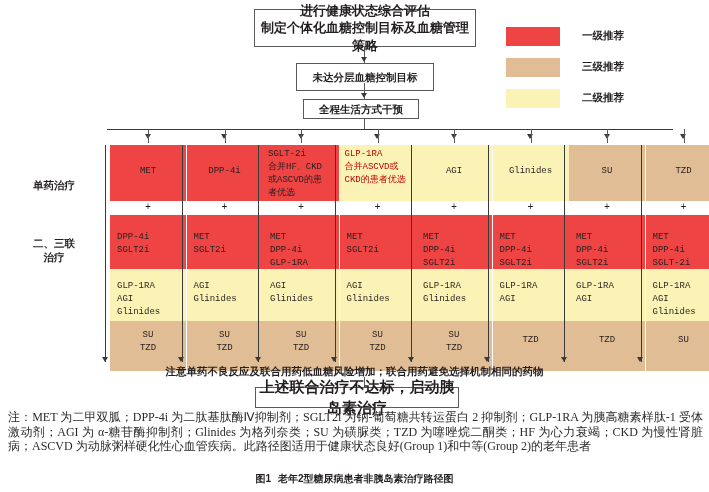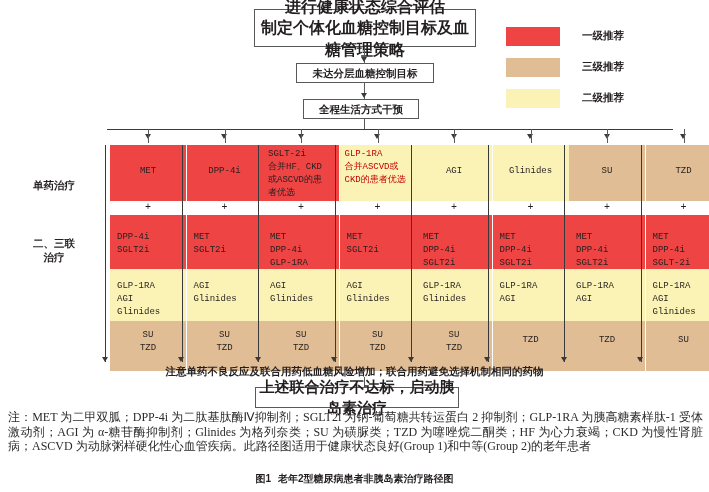--- a/index.html
+++ b/index.html
@@ -21,22 +21,22 @@
     background:#ffffff;
     text-align:center;
     font-weight:bold;
     font-family:"Liberation Sans", sans-serif;
     line-height:1.35;
     display:flex;
     flex-direction:column;
     align-items:center;
     justify-content:center;
   }
-  #box-assess{left:254px;top:9px;width:222px;height:38px;font-size:16px;}
-  #box-unmet{left:296px;top:63px;width:138px;height:20px;font-size:10.5px;}
+  #box-assess{left:254px;top:9px;width:222px;height:38px;font-size:13px;}
+  #box-unmet{left:296px;top:63px;width:138px;height:28px;font-size:10.5px;}
   #box-lifestyle{left:303px;top:99px;width:116px;height:20px;font-size:10.5px;}
   #box-insulin{left:255px;top:387px;width:204px;height:21px;font-size:15px;}
 
   .vline{position:absolute;background:#58595b;width:1px;}
   .arrowhead{
     position:absolute;width:0;height:0;
     border-left:3.5px solid transparent;
     border-right:3.5px solid transparent;
     border-top:5px solid #3a3a3a;
   }

